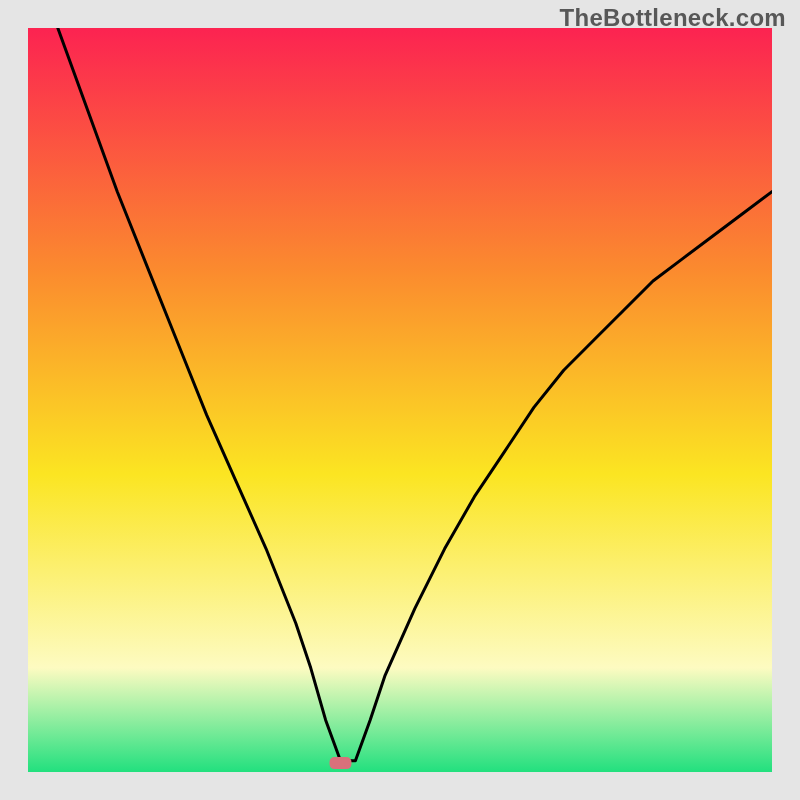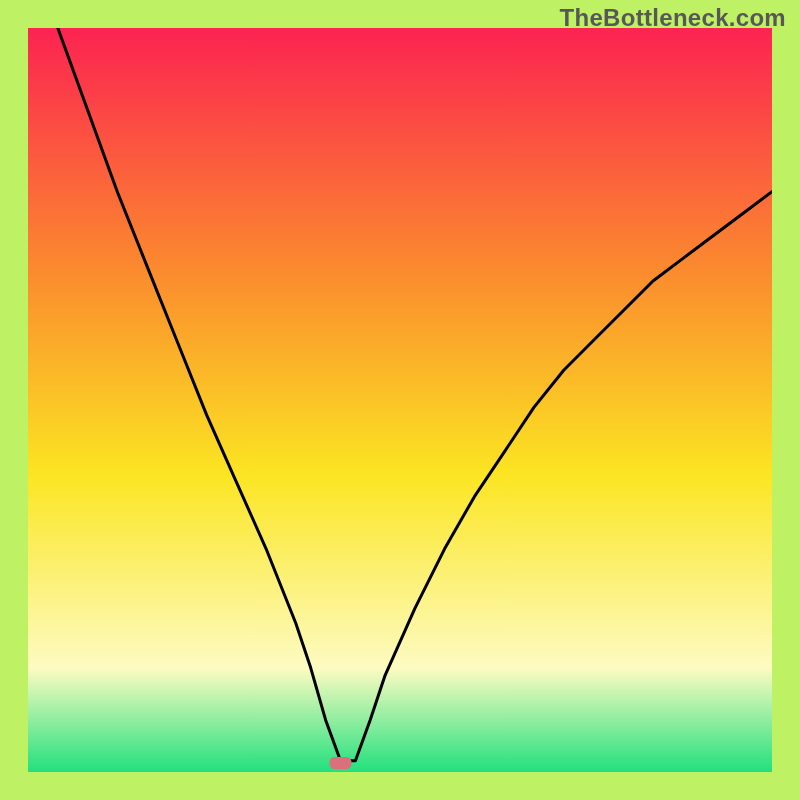--- a/index.html
+++ b/index.html
@@ -8,21 +8,21 @@
     width: 800px;
     height: 800px;
     overflow: hidden;
     background: #000;
     font-family: Arial, Helvetica, sans-serif;
   }
   .outer {
     position: relative;
     width: 800px;
     height: 800px;
-    background: #bef264;
+    background: #e5e5e5;
   }
   .watermark {
     position: absolute;
     top: 4px;
     right: 14px;
     color: #585858;
     font-size: 24px;
     font-weight: 600;
     letter-spacing: 0.3px;
     z-index: 5;

